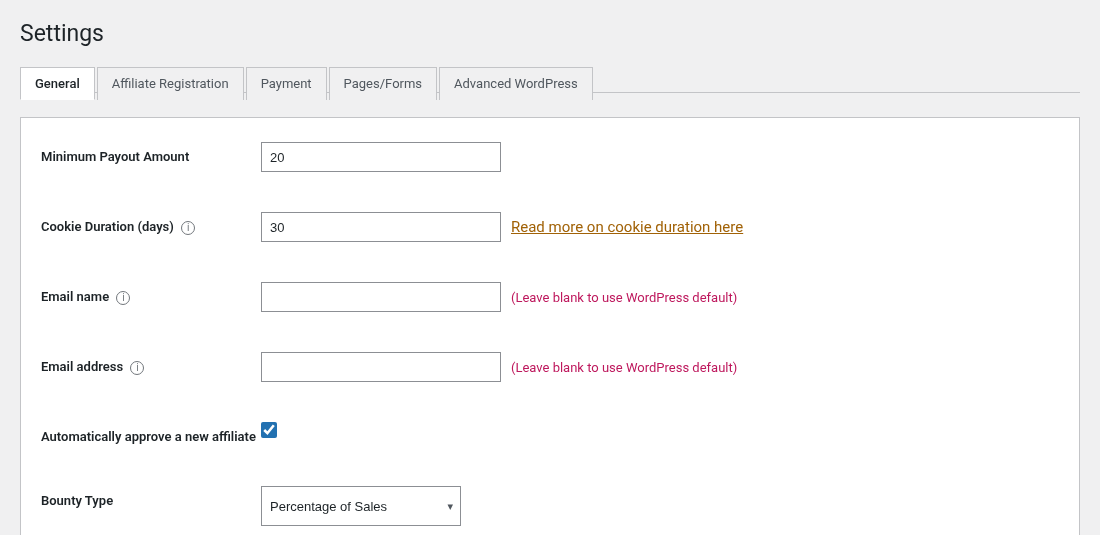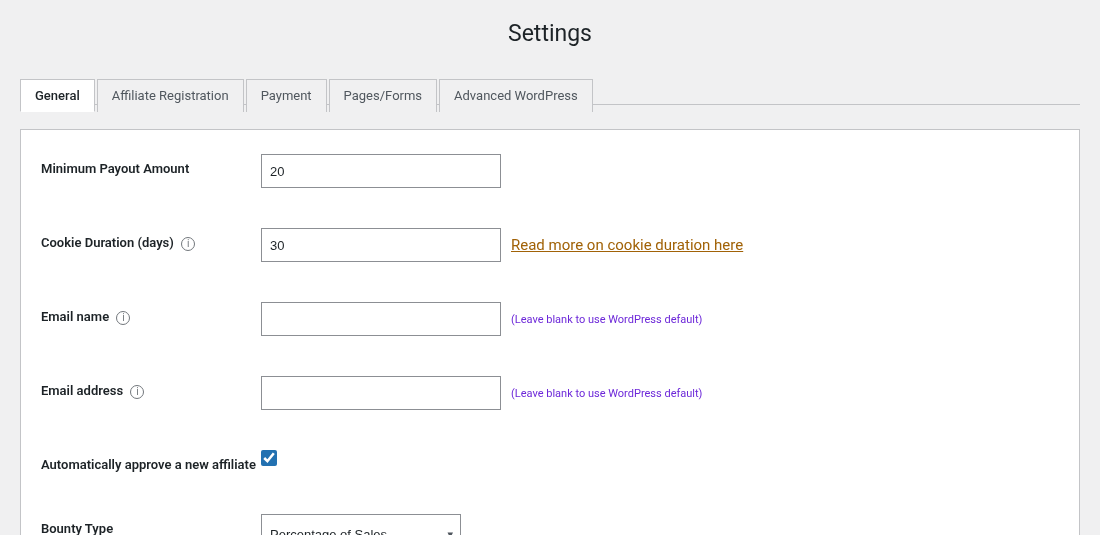--- a/index.html
+++ b/index.html
@@ -18,22 +18,21 @@
     }
 
     .page-wrapper {
       padding: 20px 20px 20px 20px;
     }
 
     .page-title {
       font-size: 23px;
       font-weight: 400;
       color: #1d2327;
-      margin-bottom: 24px;
-      text-align: center;
+      margin-bottom: 12px;
     }
 
     .tabs-container {
       display: flex;
       border-bottom: 1px solid #c3c4c7;
       margin-bottom: 24px;
       background: transparent;
     }
 
     .tab {
@@ -100,32 +99,32 @@
       flex: 1;
       display: flex;
       align-items: center;
       gap: 10px;
       flex-wrap: wrap;
     }
 
     .text-input {
       width: 240px;
       height: 30px;
-      padding: 16px 8px;
+      padding: 4px 8px;
       border: 1px solid #8c8f94;
       background: #fff;
       font-size: 13px;
       color: #1d2327;
       border-radius: 0;
       outline: none;
     }
 
     .hint-text {
-      font-size: 11px;
-      color: #6d28d9;
+      font-size: 13px;
+      color: #be185d;
     }
 
     .link-text {
       color: #a16207;
       text-decoration: underline;
       cursor: pointer;
       font-size: 15px;
     }
 
     .checkbox-wrapper {

